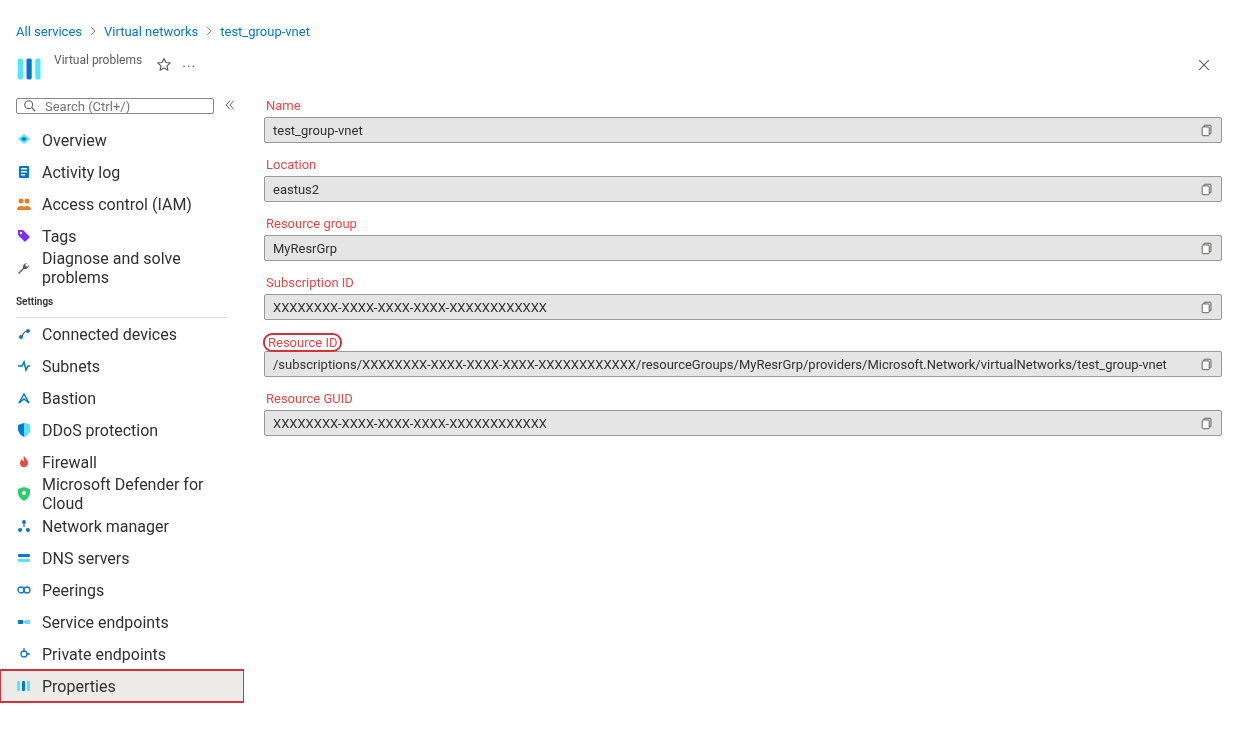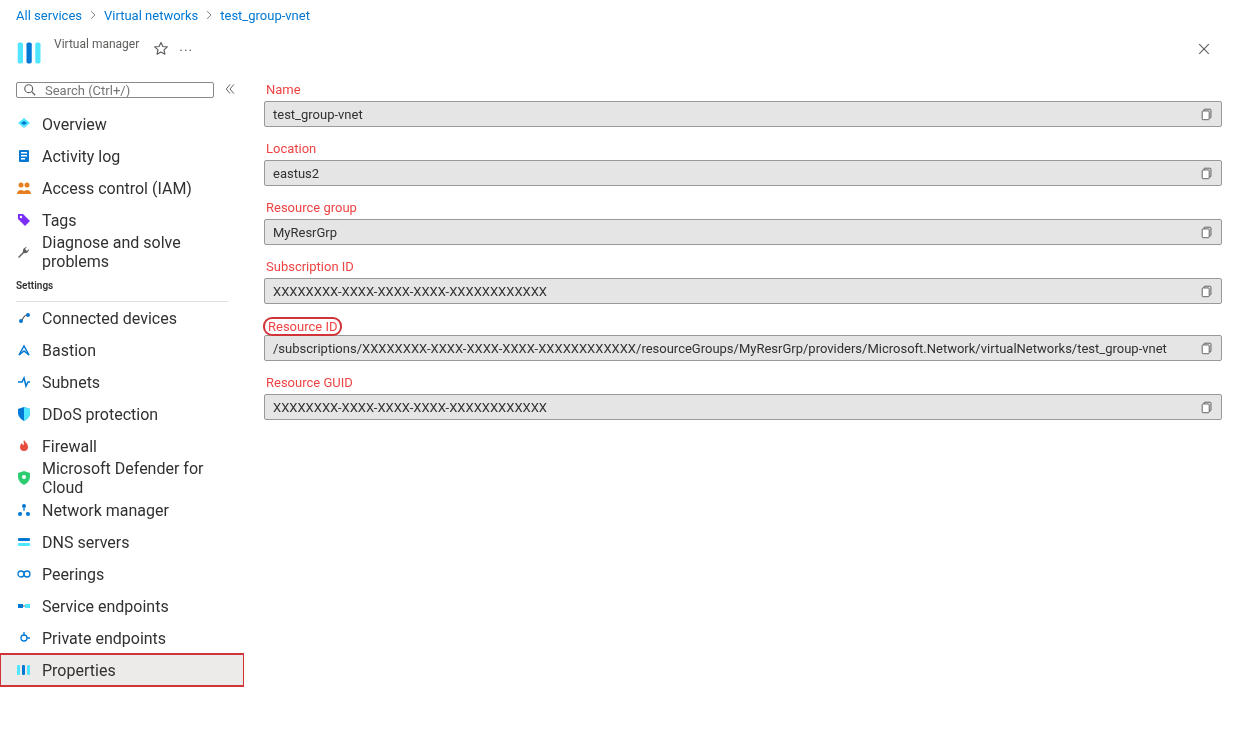--- a/index.html
+++ b/index.html
@@ -7,21 +7,21 @@
     margin: 0; padding: 0;
     font-family: "Segoe UI", "Segoe UI Web", -apple-system, BlinkMacSystemFont, Roboto, Helvetica, Arial, sans-serif;
     font-size: 13px;
     color: #323130;
     background: #ffffff;
     width: 1234px; height: 745px;
     overflow: hidden;
   }
   .breadcrumb {
     display: flex; align-items: flex-end;
-    padding: 8px 12px 4px 16px;
+    padding: 24px 12px 4px 16px;
     font-size: 13px;
   }
   .breadcrumb a { color: #0078d4; text-decoration: none; cursor: pointer; }
   .breadcrumb .sep { color: #605e5c; margin: 0 6px; }
   .header {
     display: flex; align-items: flex-start;
     padding: 8px 12px 12px 16px;
     position: relative;
   }
   .header .res-icon { margin-right: 10px; margin-top: 4px; }
@@ -239,21 +239,21 @@
         <use href="#chev-right"></use>
       </svg></span>
   <a>test_group-vnet</a>
 </div>
 
 <div class="header">
   <span class="res-icon"><svg width="28" height="28">
         <use href="#vnet"></use>
       </svg></span>
   <div class="titles">
-    <span class="subtitle">Virtual manager</span>
+    <span class="subtitle">Virtual problems</span>
   </div>
   <div class="title-tools">
     <span class="star"><svg width="16" height="16">
           <use href="#star"></use>
         </svg></span>
     <span class="more">···</span>
   </div>
   <div class="close-btn">
       <svg width="14" height="14">
         <use href="#close"></use>
@@ -324,32 +324,32 @@
           <span class="nicon">
             <svg width="16" height="16">
               <use href="#devices-icon"></use>
             </svg>
           </span>
           <span>Connected devices</span>
         </div>
         <div class="navitem">
           <span class="nicon">
             <svg width="16" height="16">
+              <use href="#subnets-icon"></use>
+            </svg>
+          </span>
+          <span>Subnets</span>
+        </div>
+        <div class="navitem">
+          <span class="nicon">
+            <svg width="16" height="16">
               <use href="#bastion-icon"></use>
             </svg>
           </span>
           <span>Bastion</span>
-        </div>
-        <div class="navitem">
-          <span class="nicon">
-            <svg width="16" height="16">
-              <use href="#subnets-icon"></use>
-            </svg>
-          </span>
-          <span>Subnets</span>
         </div>
         <div class="navitem">
           <span class="nicon">
             <svg width="16" height="16">
               <use href="#shield-icon"></use>
             </svg>
           </span>
           <span>DDoS protection</span>
         </div>
         <div class="navitem">

